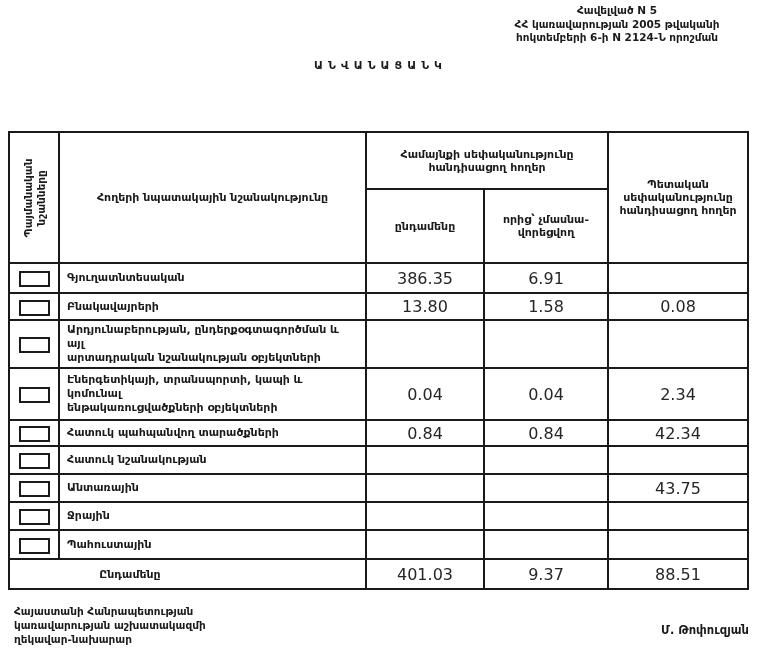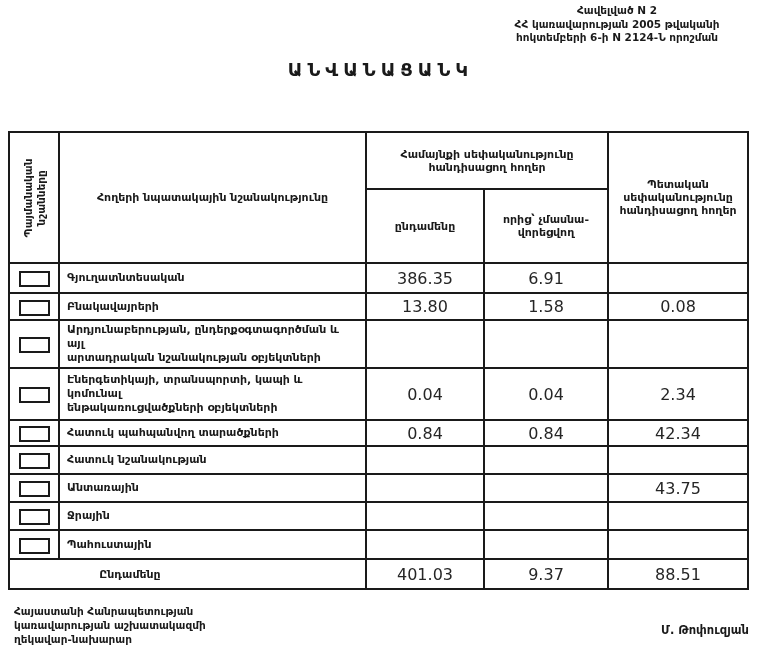--- a/index.html
+++ b/index.html
@@ -14,21 +14,21 @@
     margin:0 auto;
   }
   
   .appendix {
     position:absolute; top:4px; left:497px; width:240px;
     text-align:center; font-size:10.5px; font-weight:bold; line-height:13.5px;
   }
   
   .doc-title {
     position:absolute; top:59px; left:0; width:761px;
-    text-align:center; font-size:18px; font-weight:bold; letter-spacing:5px;
+    text-align:center; font-size:11px; font-weight:bold; letter-spacing:5px;
   }
   .doc-subtitle {
     position:absolute; top:81px; left:0; width:761px;
     text-align:center; font-size:11.5px; font-weight:bold; line-height:15px;
   }
   
   table.land {
     position:absolute; top:131px; left:8px; width:739px;
     border-collapse:collapse; table-layout:fixed;
     border:2px solid #1a1a1a;
@@ -78,21 +78,21 @@
     position:absolute; top:623px; left:649px;
     font-size:11.5px; font-weight:bold;margin-left:12px;
   }
 </style>
 </head>
 <body>
 
 <div class="page">
 
   <div class="appendix">
-    <div>Հավելված N 2</div>
+    <div>Հավելված N 5</div>
     <div>ՀՀ կառավարության 2005 թվականի</div>
     <div>հոկտեմբերի 6-ի N 2124-Ն որոշման</div>
   </div>
 
   <div class="doc-title">ԱՆՎԱՆԱՑԱՆԿ</div>
 
 
   <table class="land">
     <colgroup>
       <col style="width:50px">

